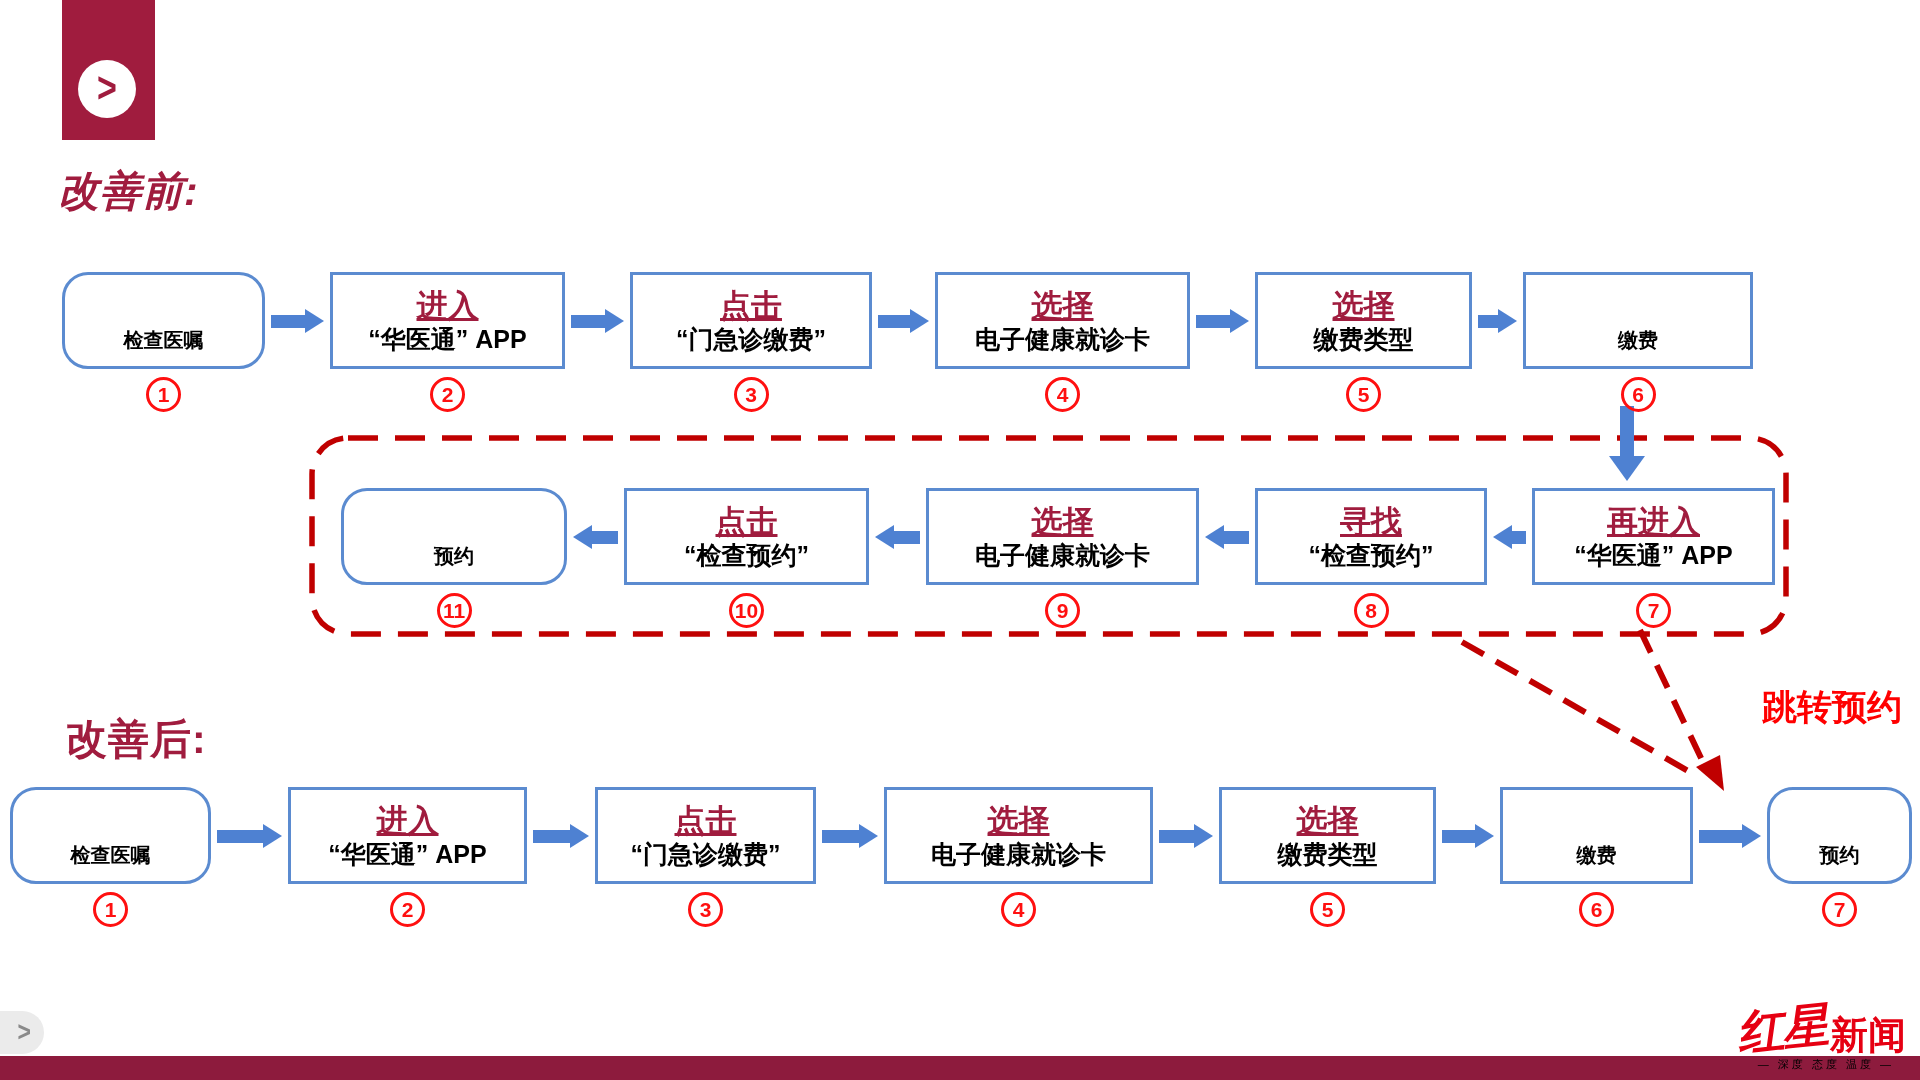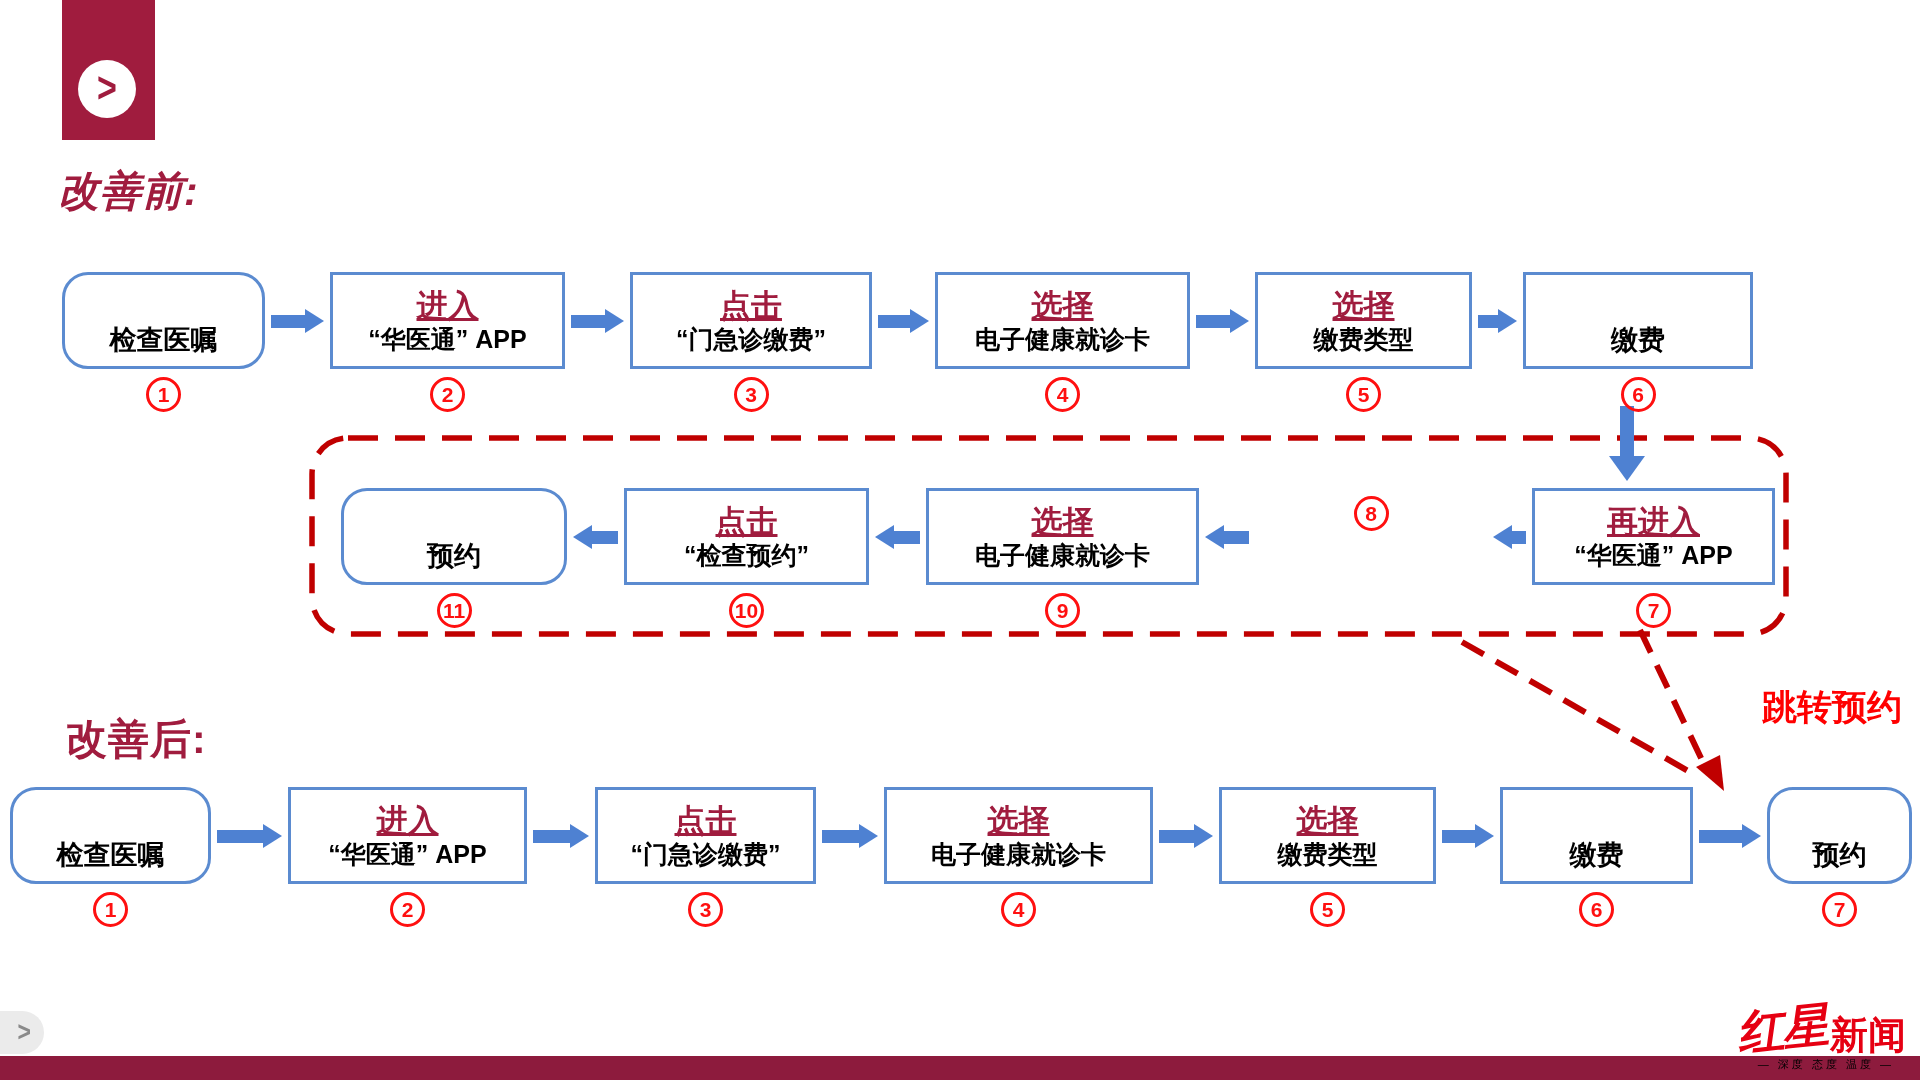--- a/index.html
+++ b/index.html
@@ -22,21 +22,21 @@
   .flow-row{position:absolute;display:flex;z-index:3;}
   #row-before-1{left:62px;top:272px;}
   #row-before-2{left:341px;top:488px;}
   #row-after{left:10px;top:787px;}
   .step{display:flex;flex-direction:column;align-items:center;}
   .box{width:100%;height:97px;box-sizing:border-box;border:3px solid var(--box-blue);background:#fff;
     display:flex;flex-direction:column;align-items:center;justify-content:center;line-height:1.2;}
   .box.rounded{border-radius:26px;}
   .action{font-size:31px;font-weight:bold;color:var(--maroon);text-decoration:underline;}
   .object{font-size:25px;font-weight:bold;color:#000;}
-  .box.single .object{font-size:27px;margin-top:39px;}
+  .box.single .object{font-size:20px;margin-top:39px;}
   .num{margin-top:8px;width:35px;height:35px;box-sizing:border-box;border:3px solid var(--num-red);border-radius:50%;
     color:var(--num-red);font-size:21px;font-weight:bold;display:flex;align-items:center;justify-content:center;}
   .harrow{align-self:flex-start;margin-top:37px;height:24px;display:flex;align-items:center;
     box-sizing:border-box;padding:0 6px;}
   .abody{flex:1;height:13px;background:var(--arrow-blue);}
   .ahead{width:0;height:0;border-top:12px solid transparent;border-bottom:12px solid transparent;
     border-left:19px solid var(--arrow-blue);}
   .ahead.left{border-left:none;border-right:19px solid var(--arrow-blue);}
   
   .connector-layer{position:absolute;left:0;top:0;z-index:2;pointer-events:none;}
@@ -170,20 +170,24 @@
           <div class="action">选择</div>
           <div class="object">电子健康就诊卡</div>
         </div>
         <div class="num">9</div>
       </div>
       <div class="harrow" style="width: 56px;">
         <div class="ahead left"></div>
         <div class="abody"></div>
       </div>
       <div class="step" style="width: 232px;">
+        <div class="box">
+          <div class="action">寻找</div>
+          <div class="object">“检查预约”</div>
+        </div>
         <div class="num">8</div>
       </div>
       <div class="harrow" style="width: 45px;">
         <div class="ahead left"></div>
         <div class="abody"></div>
       </div>
       <div class="step" style="width: 243px;">
         <div class="box">
           <div class="action">再进入</div>
           <div class="object">“华医通” APP</div>

